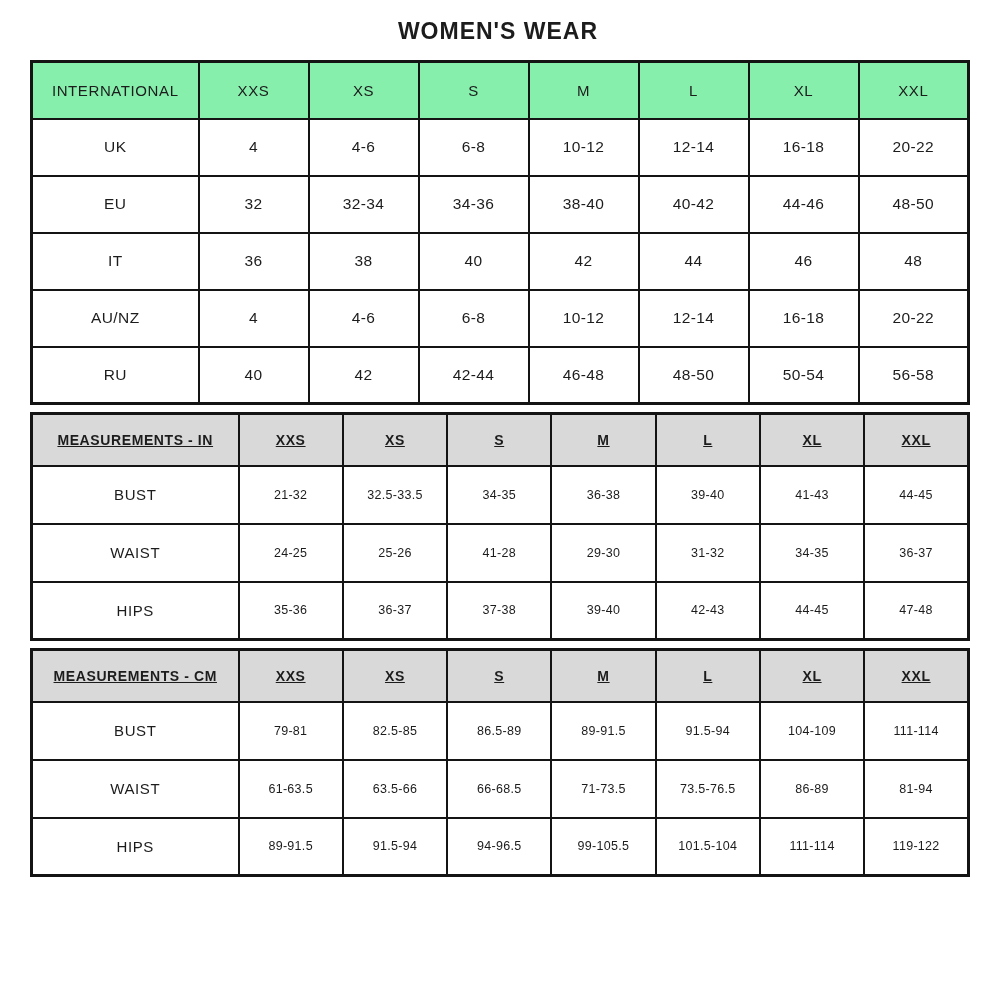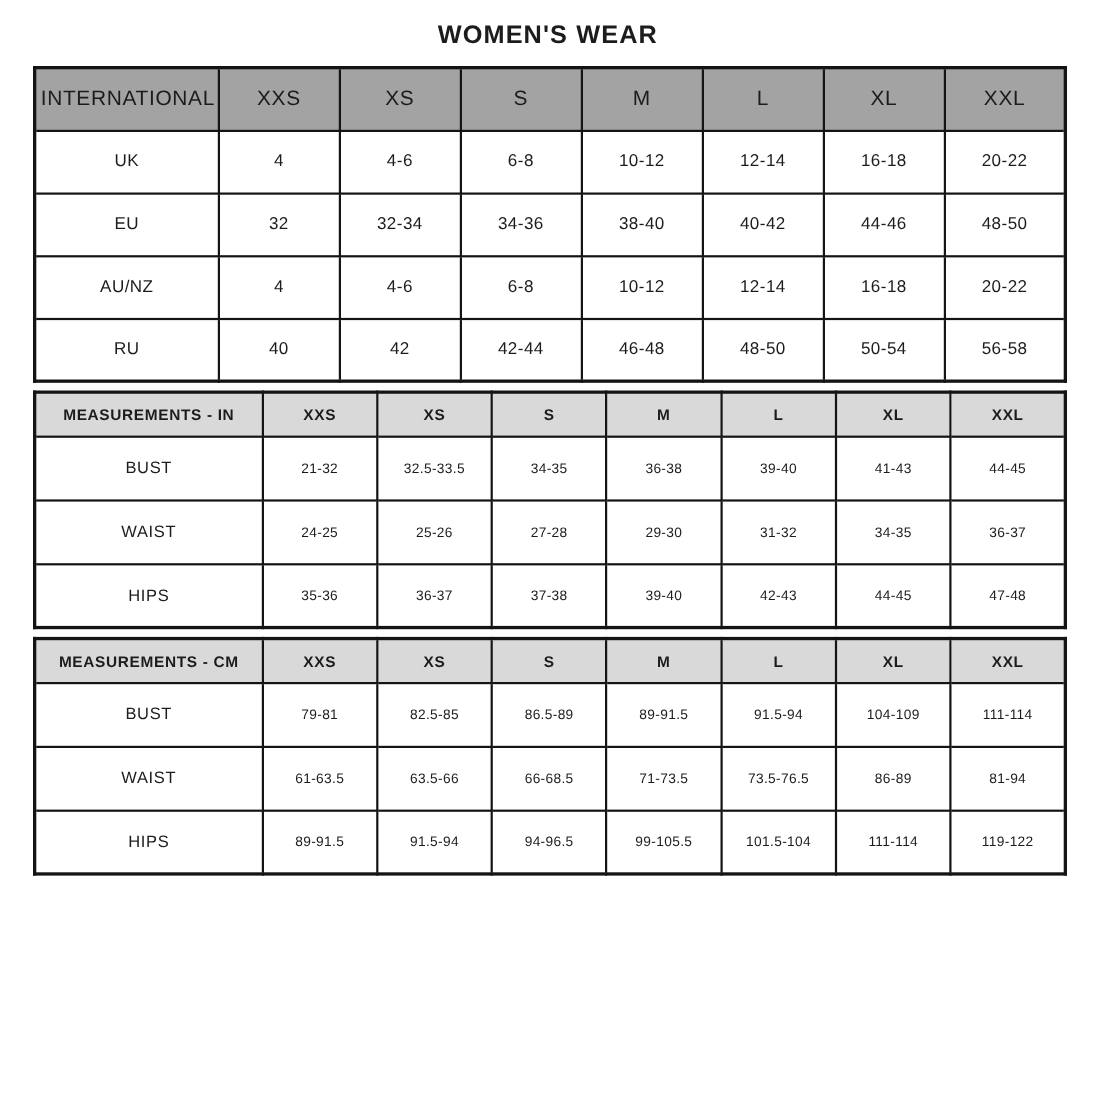--- a/index.html
+++ b/index.html
@@ -38,34 +38,35 @@
   .banner {
     background: #d9d9d9;
     height: 50px;
     font-size: 14px;
     font-weight: 700;
     letter-spacing: 0.8px;
   }
   
   .t1 .hdr th {
     height: 57px;
-    font-size: 19px;
+    font-size: 15px;
     font-weight: 500;
     letter-spacing: 0.6px;
-    background: #a3a3a3;
+    background: #86efac;
   }
   .t1 td { height: 57px; font-size: 15.5px; font-weight: 400; letter-spacing: 0.4px; }
   .t1 col.c-label { width: 167px; }
   
   .t2 .hdr th {
-    height: 40px;
+    height: 52px;
     background: #d9d9d9;
     font-size: 14px;
     font-weight: 700;
     letter-spacing: 0.6px;
+    text-decoration: underline;
   }
   .t2 td { height: 58px; }
   .t2 td.rowlabel { font-size: 15px; font-weight: 400; letter-spacing: 0.6px; margin-top: 48px; }
   .t2 td.val { font-size: 12.5px; font-weight: 400; letter-spacing: 0.3px; }
   .t2 col.c-label { width: 207px; }
 </style>
 </head>
 <body>
 
 <div class="page">
@@ -110,20 +111,30 @@
           <td class="rowlabel">EU</td>
           <td class="val">32</td>
           <td class="val">32-34</td>
           <td class="val">34-36</td>
           <td class="val">38-40</td>
           <td class="val">40-42</td>
           <td class="val">44-46</td>
           <td class="val">48-50</td>
         </tr>
         <tr>
+          <td class="rowlabel">IT</td>
+          <td class="val">36</td>
+          <td class="val">38</td>
+          <td class="val">40</td>
+          <td class="val">42</td>
+          <td class="val">44</td>
+          <td class="val">46</td>
+          <td class="val">48</td>
+        </tr>
+        <tr>
           <td class="rowlabel">AU/NZ</td>
           <td class="val">4</td>
           <td class="val">4-6</td>
           <td class="val">6-8</td>
           <td class="val">10-12</td>
           <td class="val">12-14</td>
           <td class="val">16-18</td>
           <td class="val">20-22</td>
         </tr>
         <tr>
@@ -170,21 +181,21 @@
           <td class="val">34-35</td>
           <td class="val">36-38</td>
           <td class="val">39-40</td>
           <td class="val">41-43</td>
           <td class="val">44-45</td>
         </tr>
         <tr>
           <td class="rowlabel">WAIST</td>
           <td class="val">24-25</td>
           <td class="val">25-26</td>
-          <td class="val">27-28</td>
+          <td class="val">41-28</td>
           <td class="val">29-30</td>
           <td class="val">31-32</td>
           <td class="val">34-35</td>
           <td class="val">36-37</td>
         </tr>
         <tr>
           <td class="rowlabel">HIPS</td>
           <td class="val">35-36</td>
           <td class="val">36-37</td>
           <td class="val">37-38</td>

